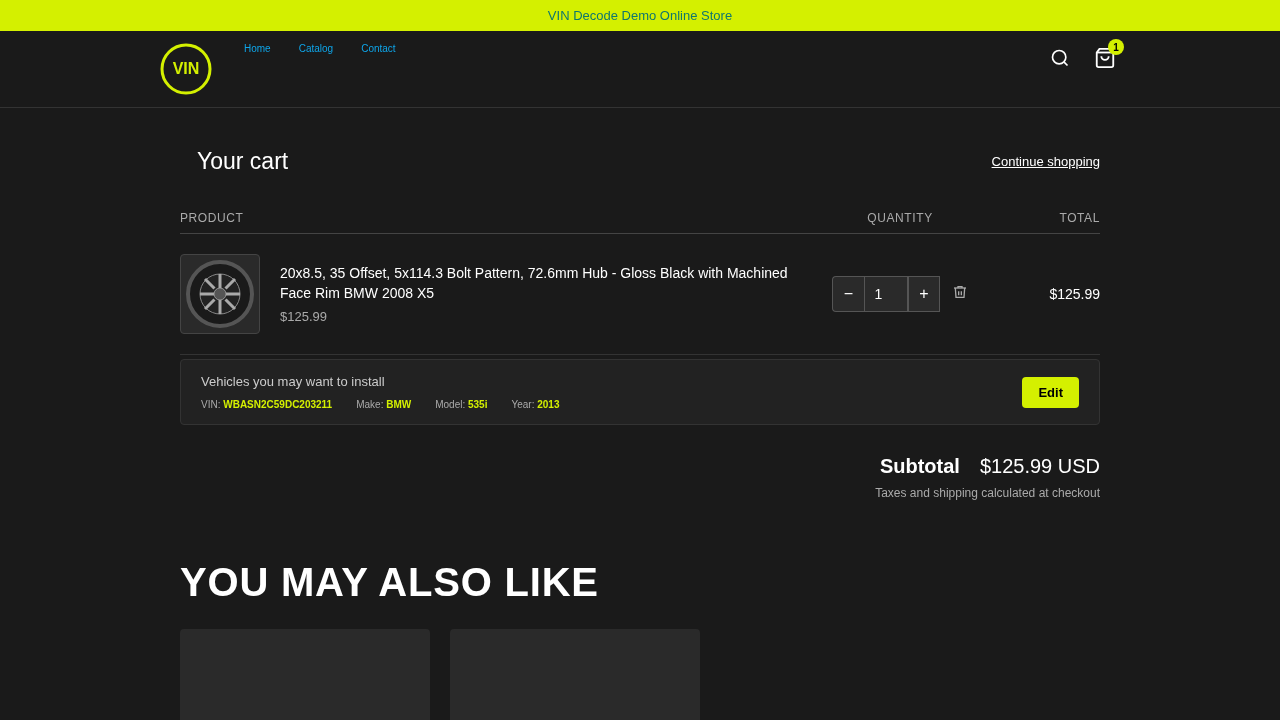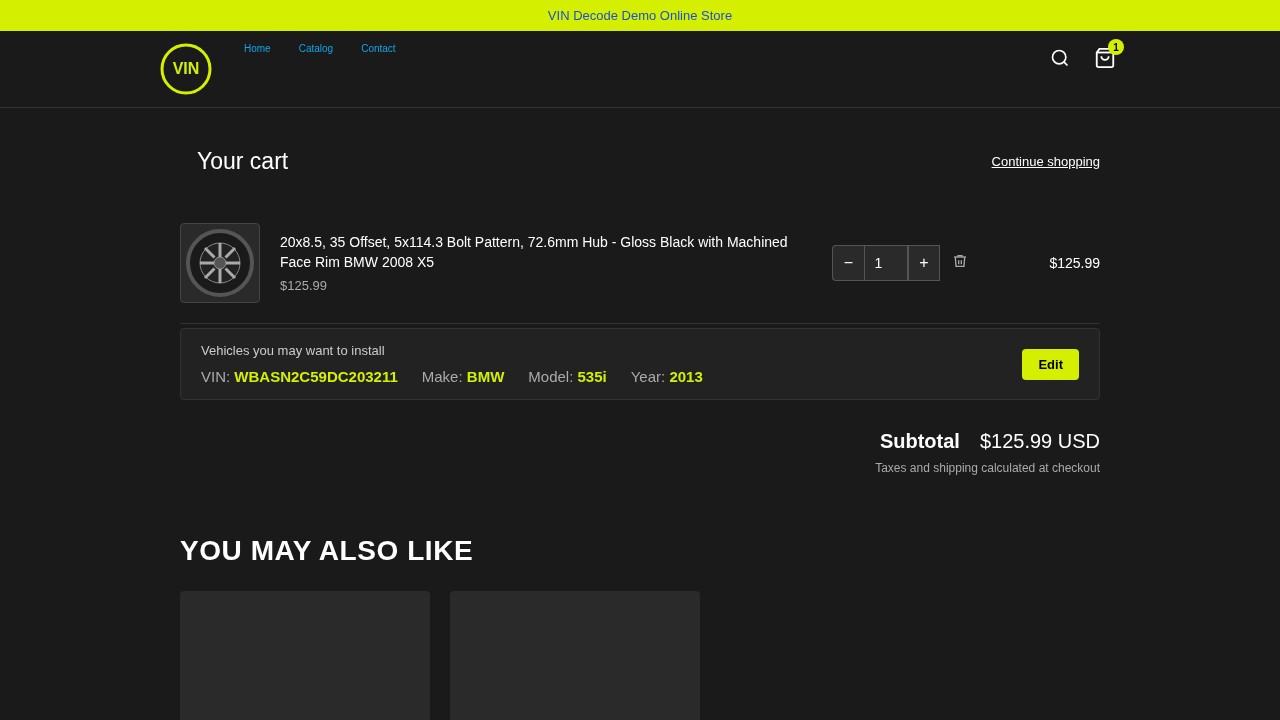--- a/index.html
+++ b/index.html
@@ -1,21 +1,21 @@
 <!DOCTYPE html>
 <html><head>
   <meta charset="utf-8">
   <style>
     * { margin: 0; padding: 0; box-sizing: border-box; }
     body { background: #1a1a1a; color: #fff; font-family: -apple-system, BlinkMacSystemFont, 'Segoe UI', sans-serif; font-size: 14px; }
 
     
     .top-banner {
       background: #d4f000;
-      color: #1d4ed8;
+      color: #0f766e;
       text-align: center;
       padding: 8px;
       font-size: 13px;
       font-weight: 500;
     }
 
     
     header {
       display: flex;
       align-items: flex-start;
@@ -201,21 +201,21 @@
       padding: 14px 20px;
       margin: 4px 0;
       display: flex;
       align-items: center;
       justify-content: space-between;
     }
     .vin-text { font-size: 13px; color: #ccc; }
     .vin-details {
       display: flex;
       gap: 24px;
-      font-size: 15px;
+      font-size: 10px;
       color: #ccc;
       margin-top: 10px;
     }
     .vin-details span { color: #aaa; }
     .vin-details strong { color: #d4f000; }
     .edit-btn {
       background: #d4f000;
       color: #000;
       border: none;
       padding: 8px 16px;
@@ -261,21 +261,21 @@
       font-weight: 600;
       cursor: pointer;
       margin-top: 8px;
     }
 
     
     .also-like-section {
       margin-top: 60px;
     }
     .also-like-title {
-      font-size: 28px;
+      font-size: 40px;
       font-weight: 900;
       text-transform: uppercase;
       margin-bottom: 24px;
       letter-spacing: 0.02em;
     }
     .also-like-grid {
       display: flex;
       gap: 20px;
     }
     .also-like-item {
@@ -333,20 +333,25 @@
   </div>
 </header>
 
 <main>
 
   <div class="cart-header">
     <h1 class="cart-title">Your cart</h1>
     <button class="continue-shopping">Continue shopping</button>
   </div>
 
+  <div class="cart-table-header">
+    <div class="col-product">PRODUCT</div>
+    <div class="col-quantity">QUANTITY</div>
+    <div class="col-total">TOTAL</div>
+  </div>
 
   <div class="cart-item">
 
     <div class="item-image">
       <svg width="70" height="70" viewBox="0 0 70 70">
         <circle cx="35" cy="35" r="32" fill="#1a1a1a" stroke="#666" stroke-width="1.5"></circle>
         <circle cx="35" cy="35" r="20" fill="#222" stroke="#888" stroke-width="1"></circle>
         <circle cx="35" cy="35" r="6" fill="#555" stroke="#999" stroke-width="1"></circle>
 
         <line x1="35" y1="15" x2="35" y2="29" stroke="#aaa" stroke-width="3"></line>

